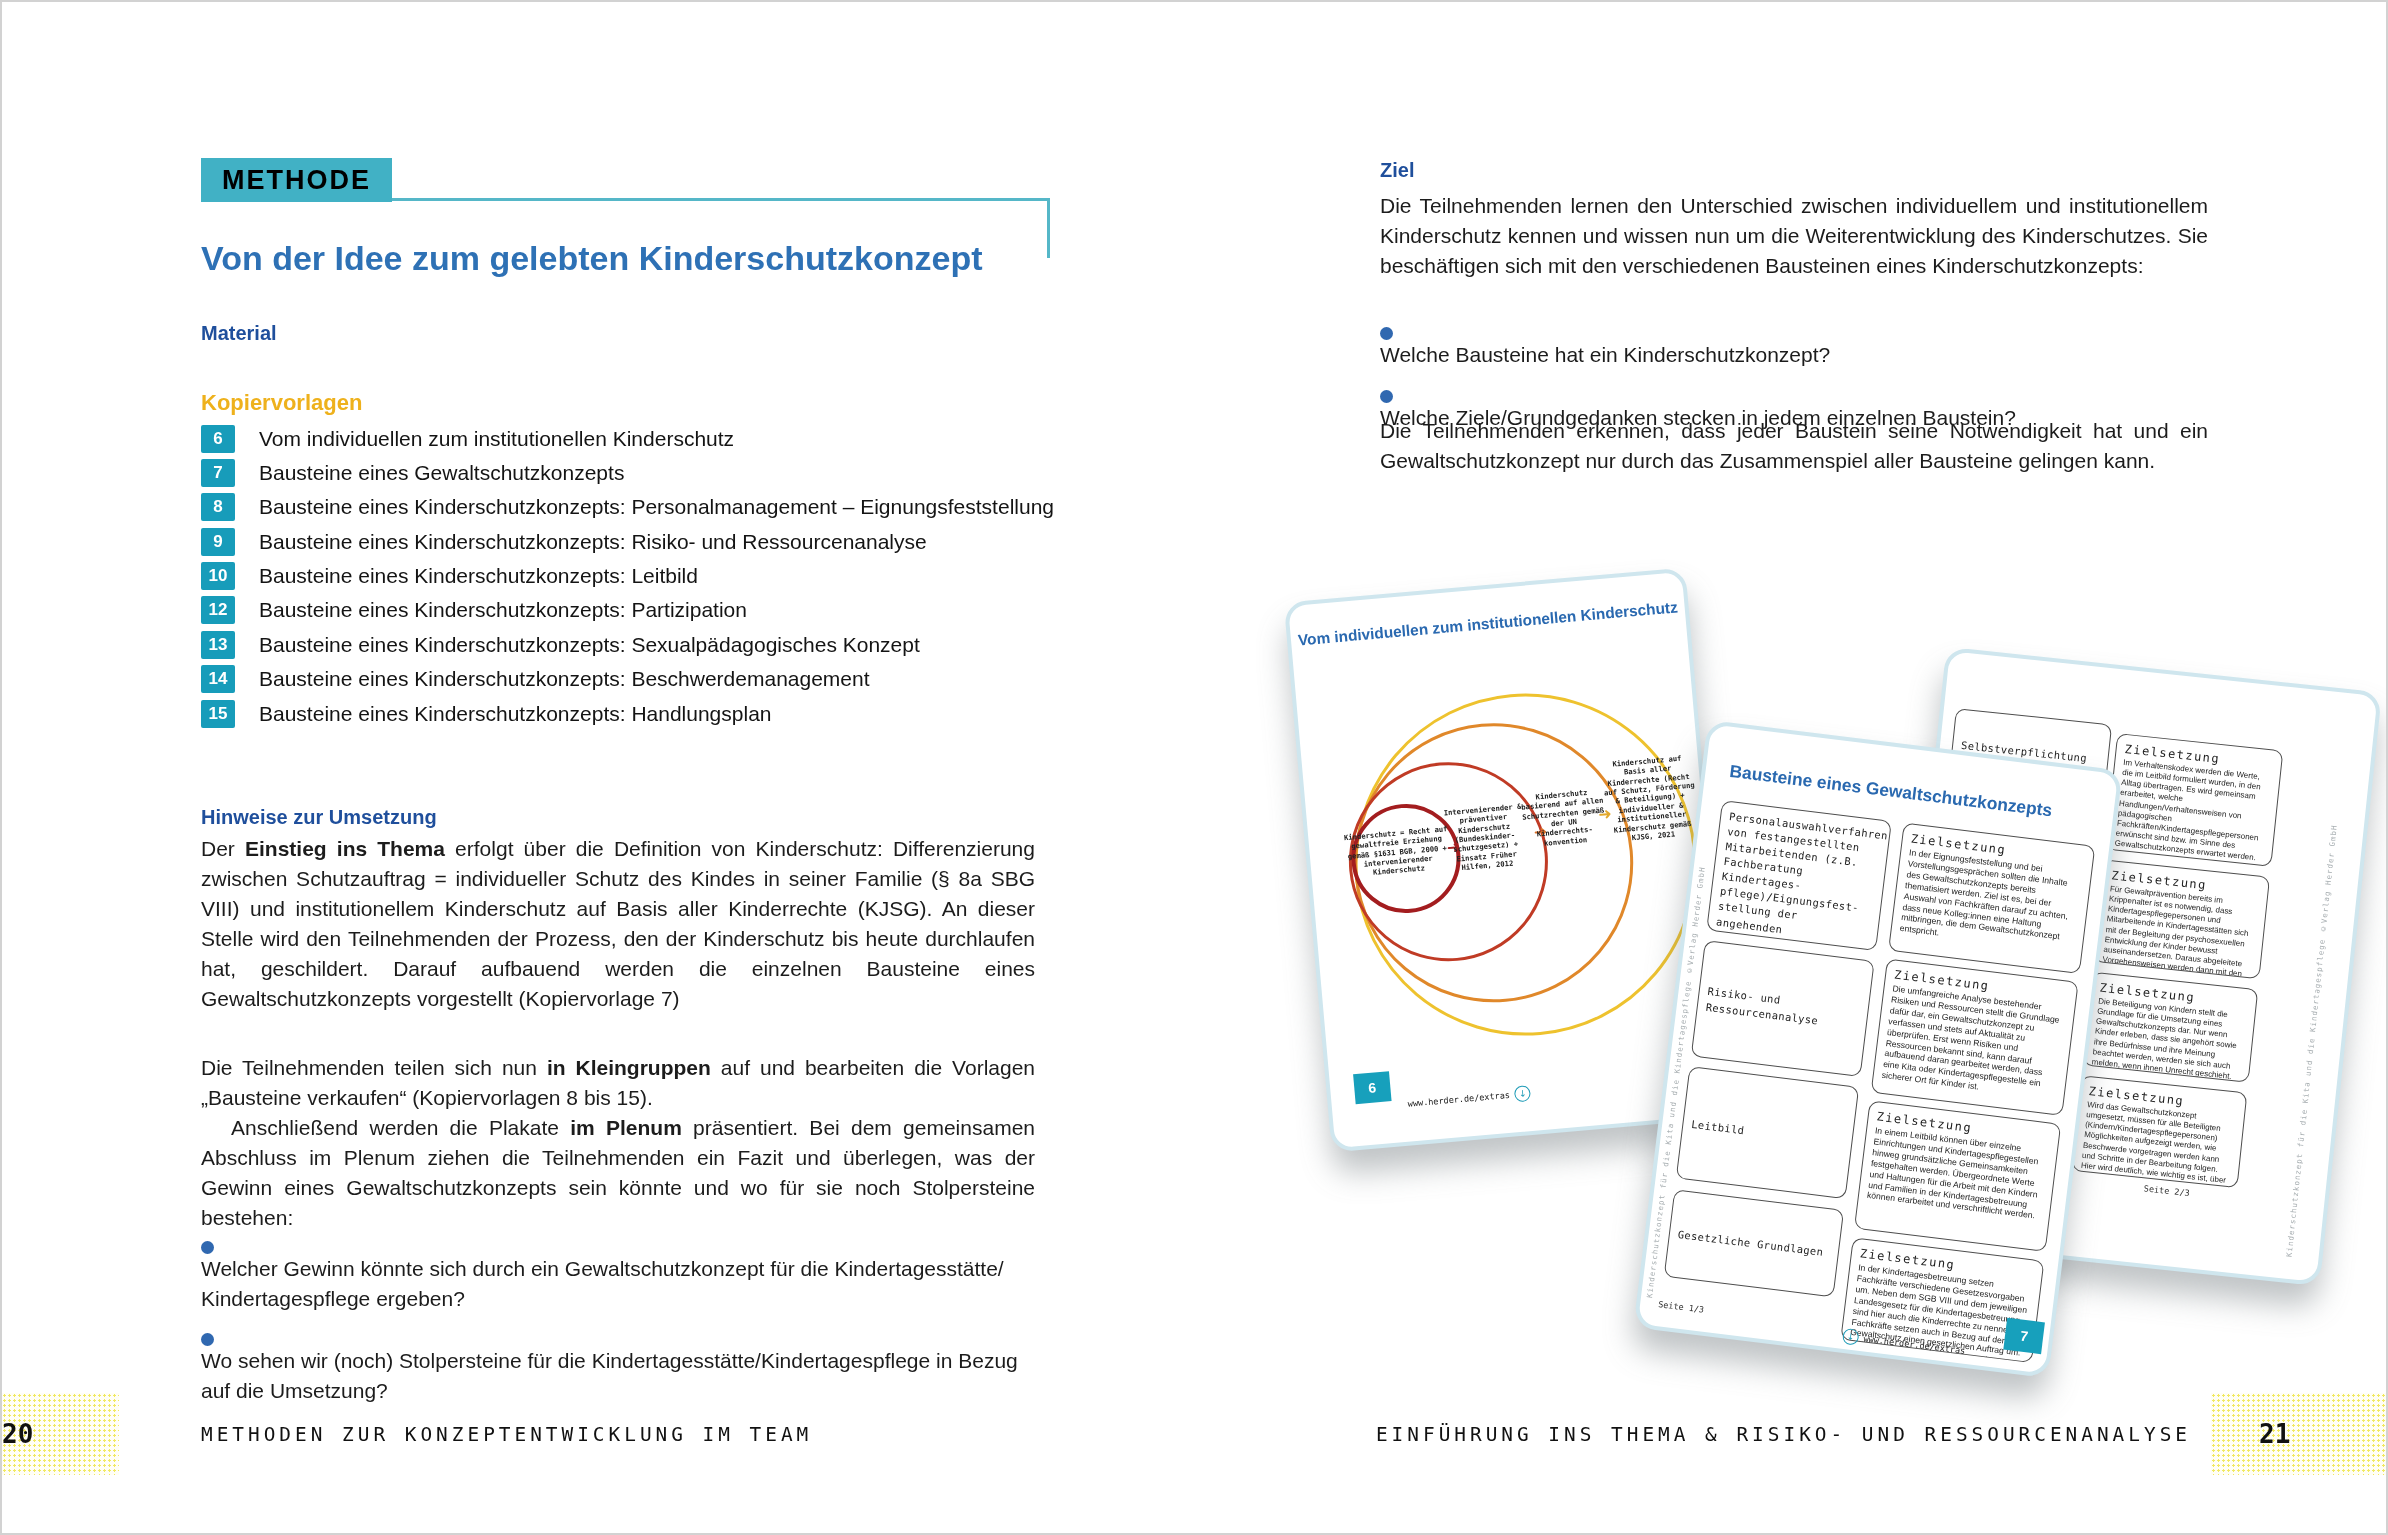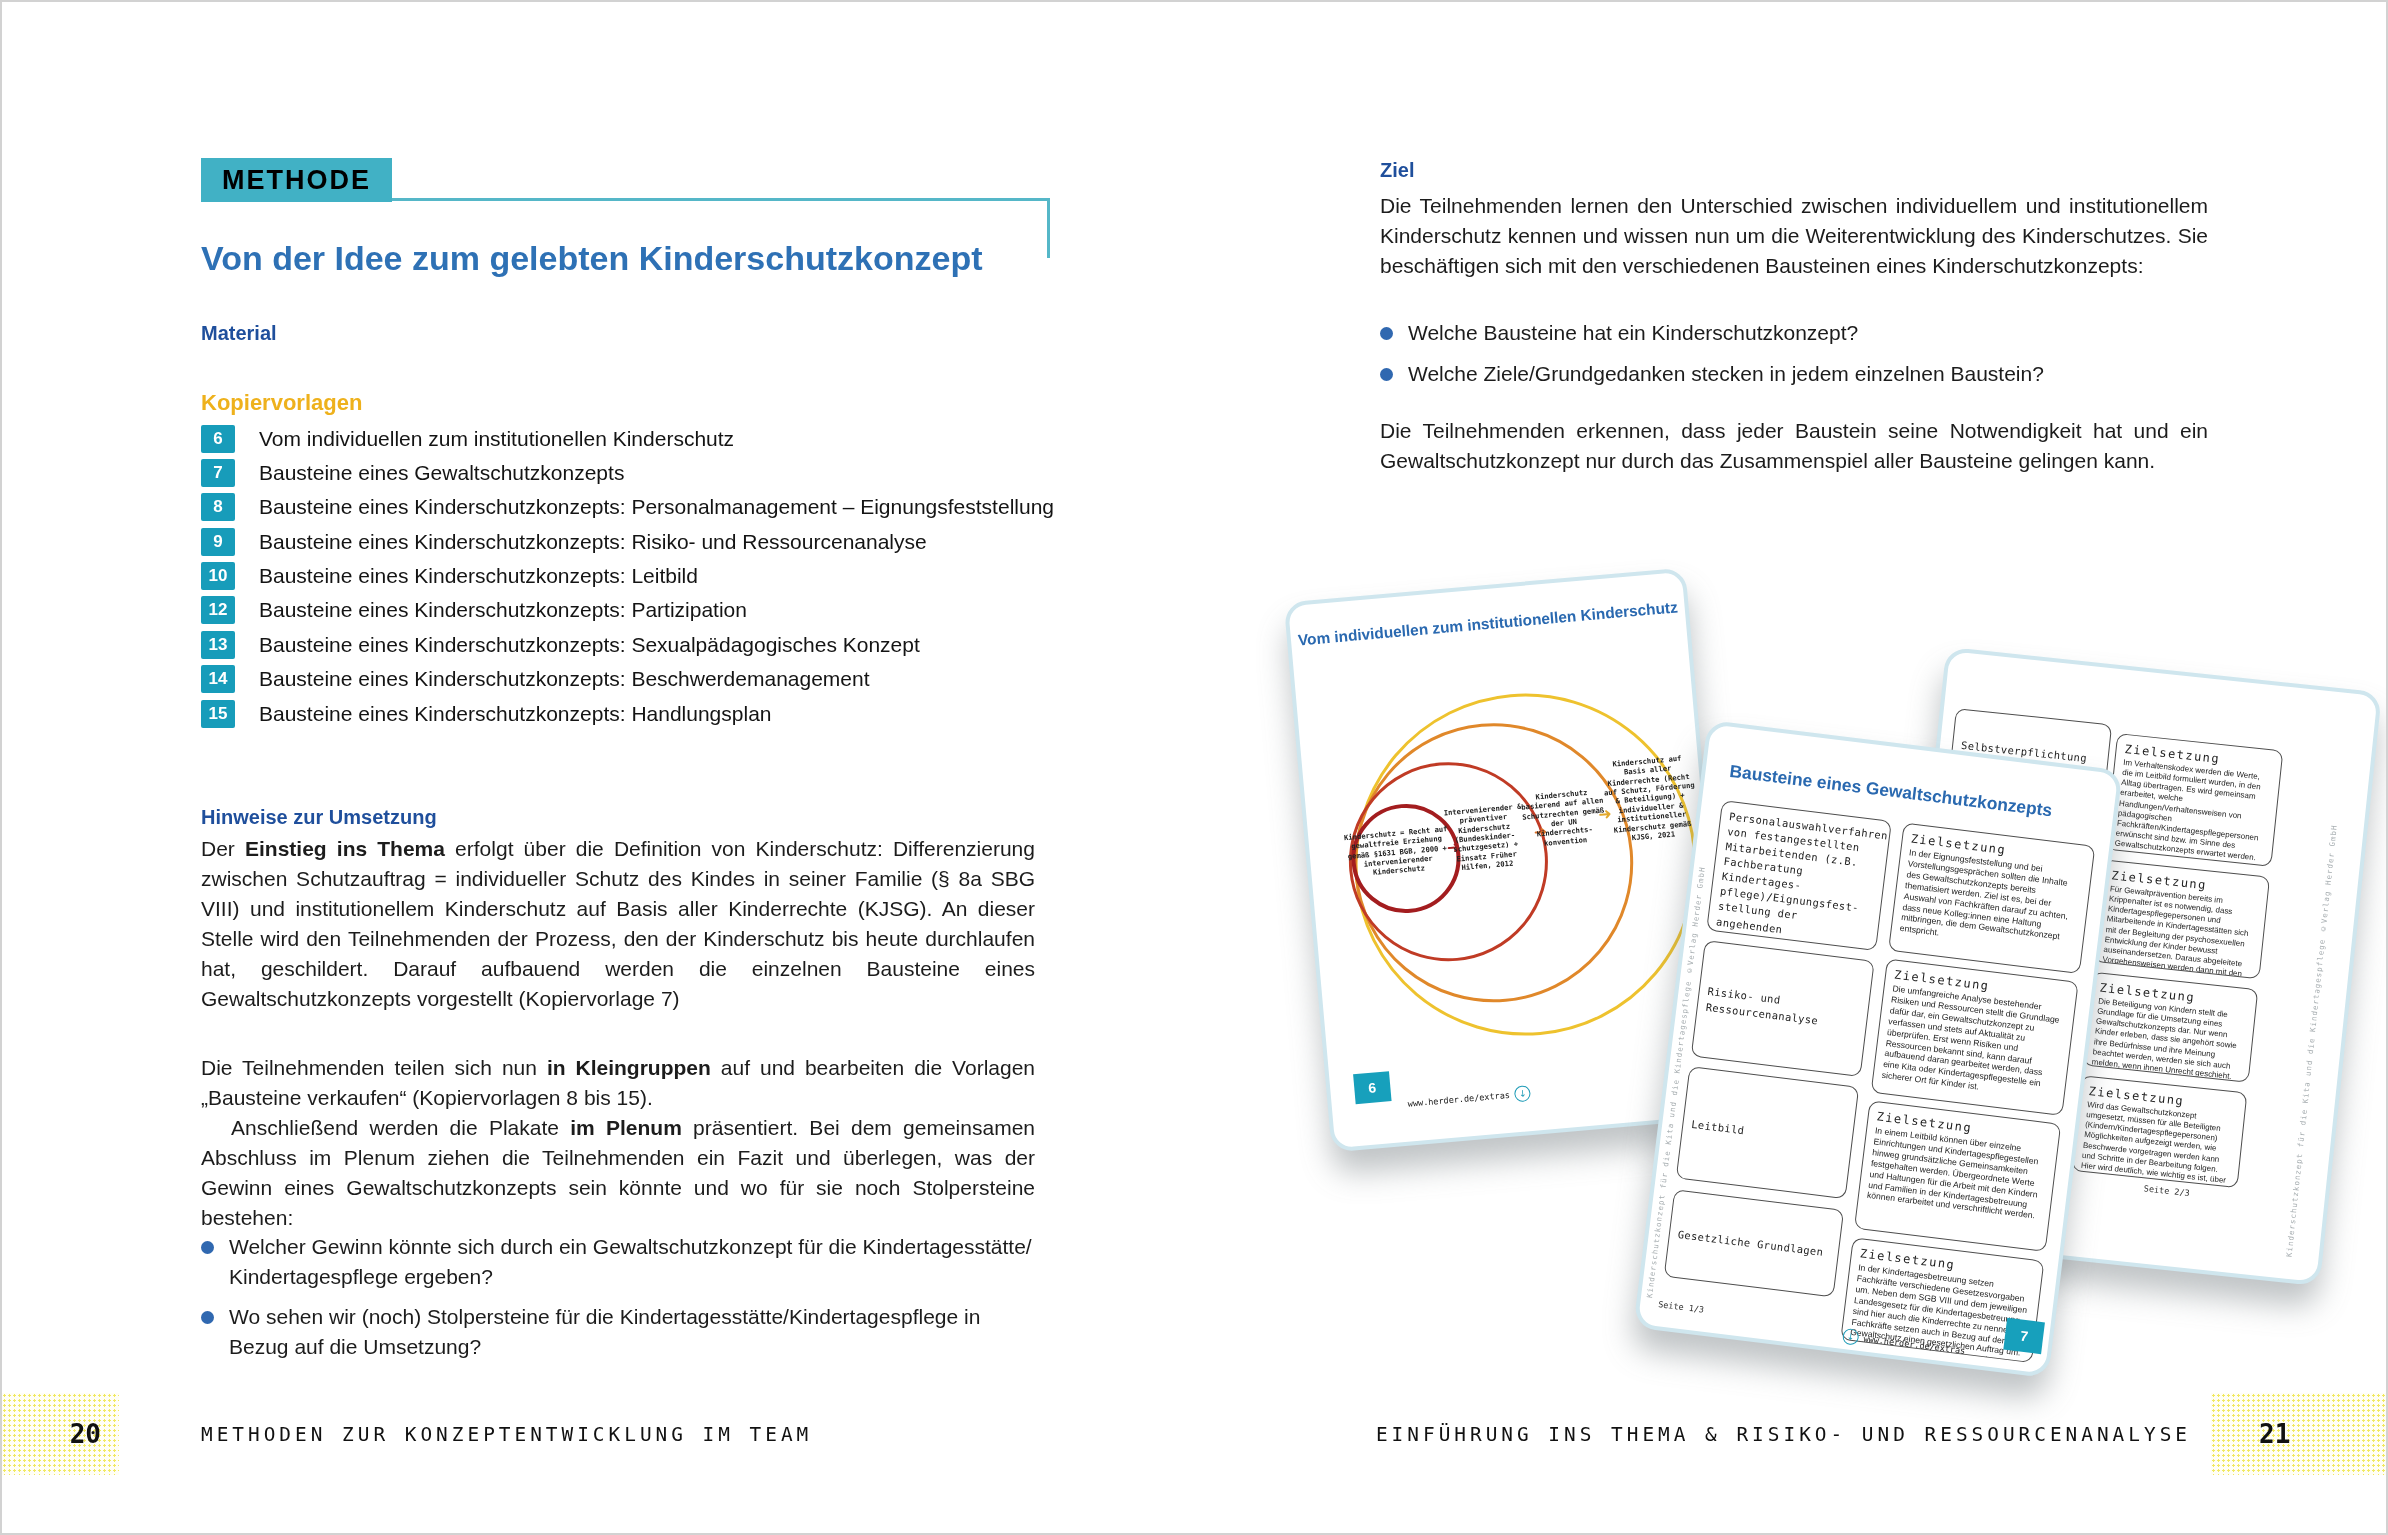--- a/index.html
+++ b/index.html
@@ -32,36 +32,36 @@
     display:flex;align-items:center;justify-content:center;border-radius:2px;flex:0 0 34px;}
   .kv-label{margin-left:24px;font-size:21px;color:#141414;}
 
   .body{font-size:21px;line-height:30px;text-align:justify;margin:0;color:#1c1c1c;}
   .p1{left:199px;top:832px;width:834px;}
   .p2{left:199px;top:1051px;width:834px;}
   .p2 p{margin:0;}
   .p2 .indent{text-indent:30px;}
   .bullets{display:flex;flex-direction:column;}
   .bl{left:199px;top:1230px;width:844px;}
-  .bullet-row{display:flex;margin-bottom:10px;}
+  .bullet-row{display:flex;margin-bottom:10px;flex-direction:column;}
   .dot{flex:0 0 13px;width:13px;height:13px;border-radius:50%;background:#3068b0;margin:9px 15px 0 0;}
   .bullet-text{font-size:21px;line-height:30px;text-align:left;}
 
   
   .zp1{left:1378px;top:189px;width:828px;}
   .zbullets{left:1378px;top:316px;width:836px;}
   .zbullets .bullet-row{margin-bottom:11px;}
   .zp2{left:1378px;top:414px;width:828px;}
 
   
   .pagenum-box{top:1391px;width:117px;height:82px;background-color:#fffef5;
     background-image:radial-gradient(circle,#f1e95f 1.2px,rgba(0,0,0,0) 1.3px);
     background-size:5px 5px;display:flex;align-items:center;
     font-family:"DejaVu Sans Mono",monospace;font-weight:bold;font-size:26px;color:#111;}
-  .pn-left{left:0;justify-content:flex-end;padding-right:18px;box-sizing:border-box;}
+  .pn-left{left:0;justify-content:flex-start;padding-right:18px;box-sizing:border-box;}
   .pn-right{left:2209px;width:179px;justify-content:flex-start;padding-left:48px;box-sizing:border-box;}
   .foot-text{top:1391px;height:82px;display:flex;align-items:center;
     font-family:"DejaVu Sans Mono",monospace;font-size:19.4px;letter-spacing:4px;color:#111;white-space:nowrap;}
   .ft-left{left:199px;}
   .ft-right{right:195px;}
 
   
   .card{position:absolute;background:#fff;border:4px solid #cfe6ee;border-radius:22px;
     box-shadow:0 22px 30px rgba(105,115,120,0.42);box-sizing:border-box;}
   .card1{left:1305px;top:582px;width:403px;height:552px;transform:rotate(-5deg);z-index:1;}

